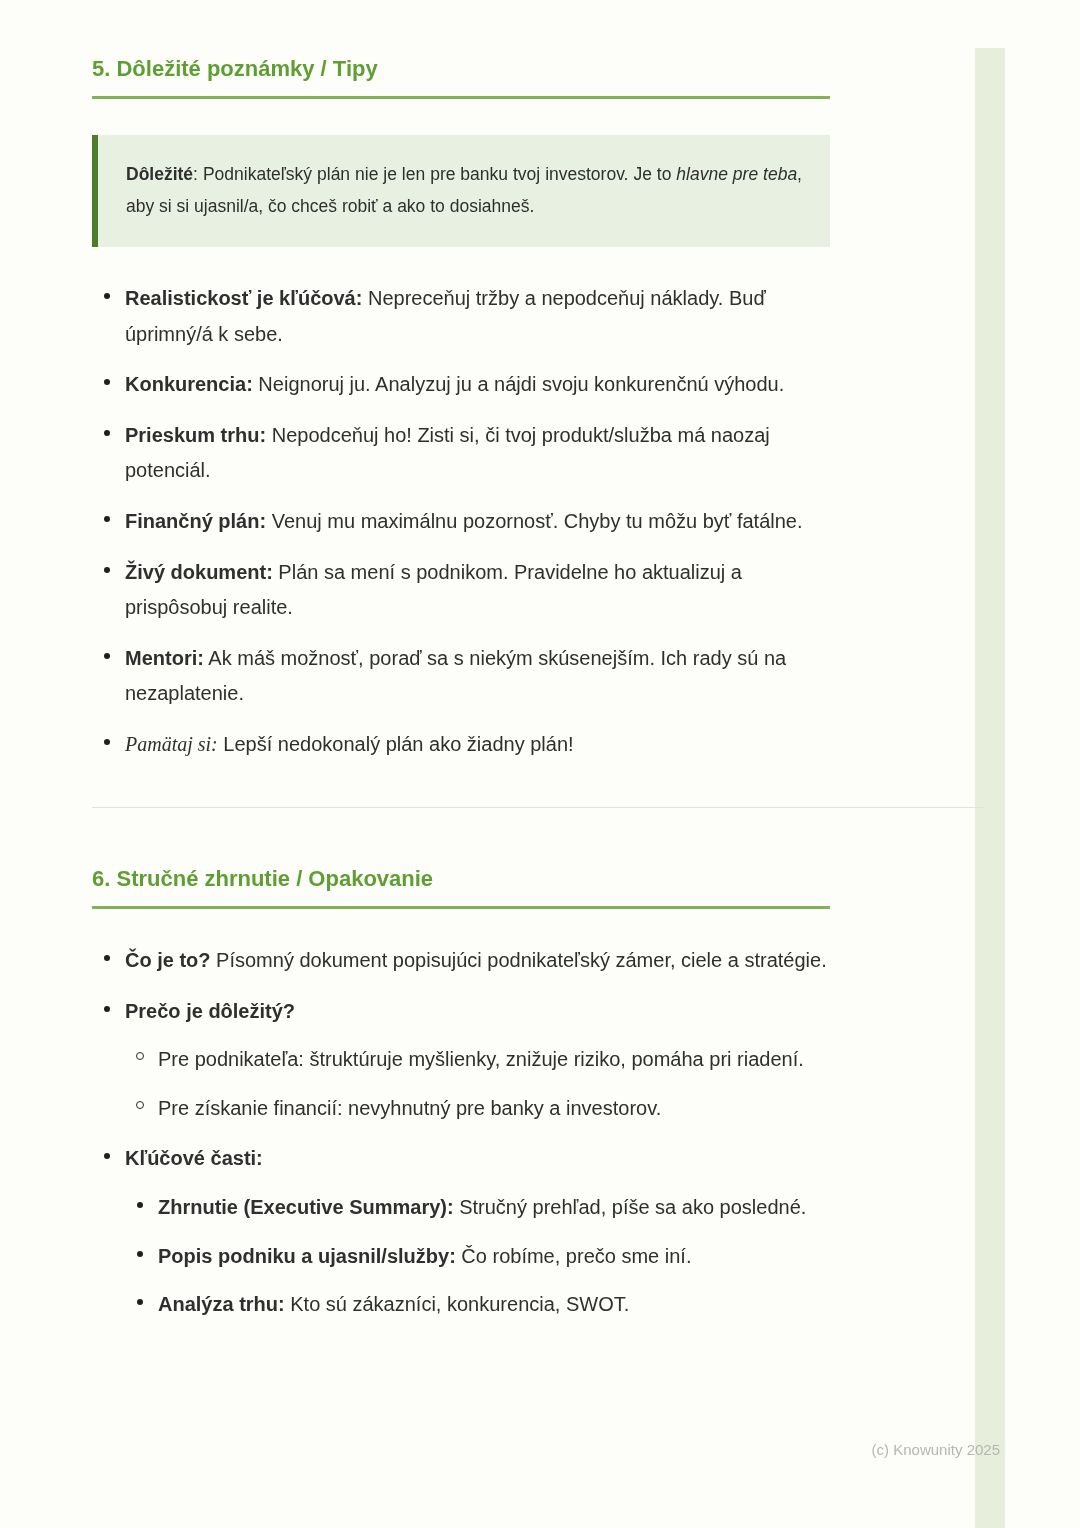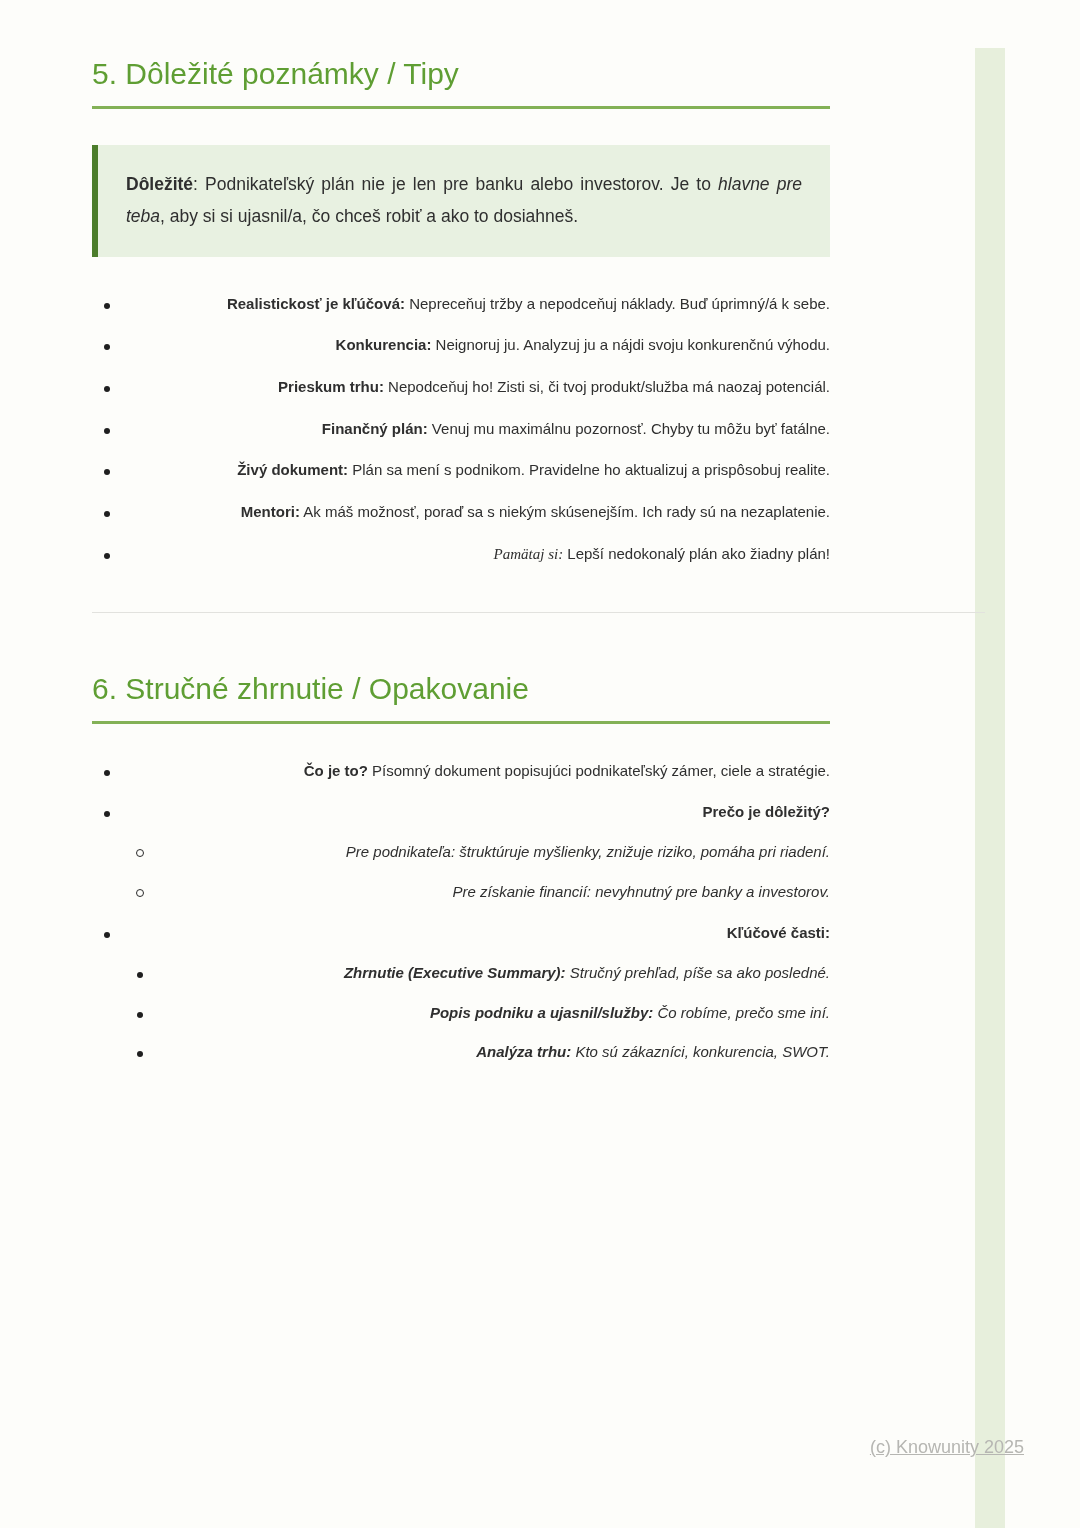--- a/index.html
+++ b/index.html
@@ -35,22 +35,22 @@
     background:var(--strip-green);
   }
   .content{
     position:relative;
     margin-left:92px;
     width:738px;
     padding-top:56px;
     z-index:1;
   }
   .section-title{
-    font-size:30px;
-    font-weight:400;
+    font-size:22px;
+    font-weight:700;
     color:var(--heading-green);
     padding-bottom:14px;
     border-bottom:3px solid var(--underline-green);
     line-height:1.2;
   }
   .callout{
     margin-top:36px;
     background:var(--callout-bg);
     border-left:6px solid var(--callout-border);
     padding:24px 28px;
@@ -62,41 +62,39 @@
   }
   .callout-text em{font-style:italic;}
   .bullets{
     list-style:none;
     margin-top:34px;
   }
   .bullets li{
     position:relative;
     padding-left:33px;
     margin-bottom:15px;
-    font-size:15px;
+    font-size:20px;
     line-height:1.78;
-    text-align:right;
   }
   .bullets li.l1::before{
     content:"";
     position:absolute;
     left:12px;
     top:12px;
     width:6px;
     height:6px;
     border-radius:50%;
     background:#1f1f1f;
   }
   .sub{
     list-style:none;
     margin-top:13px;
   }
   .sub li{
     margin-bottom:13px;
-    font-style:italic;
   }
   .sub.hollow li::before{
     content:"";
     position:absolute;
     left:11px;
     top:10px;
     width:6px;
     height:6px;
     border:1.5px solid #2a2a2a;
     border-radius:50%;
@@ -114,41 +112,40 @@
   }
   .divider{
     border:none;
     border-top:1px solid var(--divider);
     width:893px;
     margin:44px 0 58px 0;
   }
   .italic-label{font-style:italic;font-weight:400;font-family:Liberation Serif, serif;}
   .footer{
     position:absolute;
-    right:56px;
+    right:80px;
     bottom:70px;
-    font-size:18px;
+    font-size:15px;
     color:var(--muted-text);
     z-index:2;
-    text-decoration:underline;
   }
 </style>
 </head>
 <body>
 
 <div class="page">
   <div class="right-strip"></div>
 
   <main class="content">
 
     <section>
       <h1 class="section-title">5. Dôležité poznámky / Tipy</h1>
 
       <div class="callout">
-        <p class="callout-text"><strong>Dôležité</strong><span>: Podnikateľský plán nie je len pre banku alebo investorov. Je to </span><em>hlavne pre teba</em><span>, aby si si ujasnil/a, čo chceš robiť a ako to dosiahneš.</span></p>
+        <p class="callout-text"><strong>Dôležité</strong><span>: Podnikateľský plán nie je len pre banku tvoj investorov. Je to </span><em>hlavne pre teba</em><span>, aby si si ujasnil/a, čo chceš robiť a ako to dosiahneš.</span></p>
       </div>
 
       <ul class="bullets">
         <li class="l1"><strong>Realistickosť je kľúčová:</strong><span> Nepreceňuj tržby a nepodceňuj náklady. Buď úprimný/á k sebe.</span></li>
         <li class="l1"><strong>Konkurencia:</strong><span> Neignoruj ju. Analyzuj ju a nájdi svoju konkurenčnú výhodu.</span></li>
         <li class="l1"><strong>Prieskum trhu:</strong><span> Nepodceňuj ho! Zisti si, či tvoj produkt/služba má naozaj potenciál.</span></li>
         <li class="l1"><strong>Finančný plán:</strong><span> Venuj mu maximálnu pozornosť. Chyby tu môžu byť fatálne.</span></li>
         <li class="l1"><strong>Živý dokument:</strong><span> Plán sa mení s podnikom. Pravidelne ho aktualizuj a prispôsobuj realite.</span></li>
         <li class="l1"><strong>Mentori:</strong><span> Ak máš možnosť, poraď sa s niekým skúsenejším. Ich rady sú na nezaplatenie.</span></li>
         <li class="l1"><em class="italic-label">Pamätaj si:</em><span> Lepší nedokonalý plán ako žiadny plán!</span></li>

